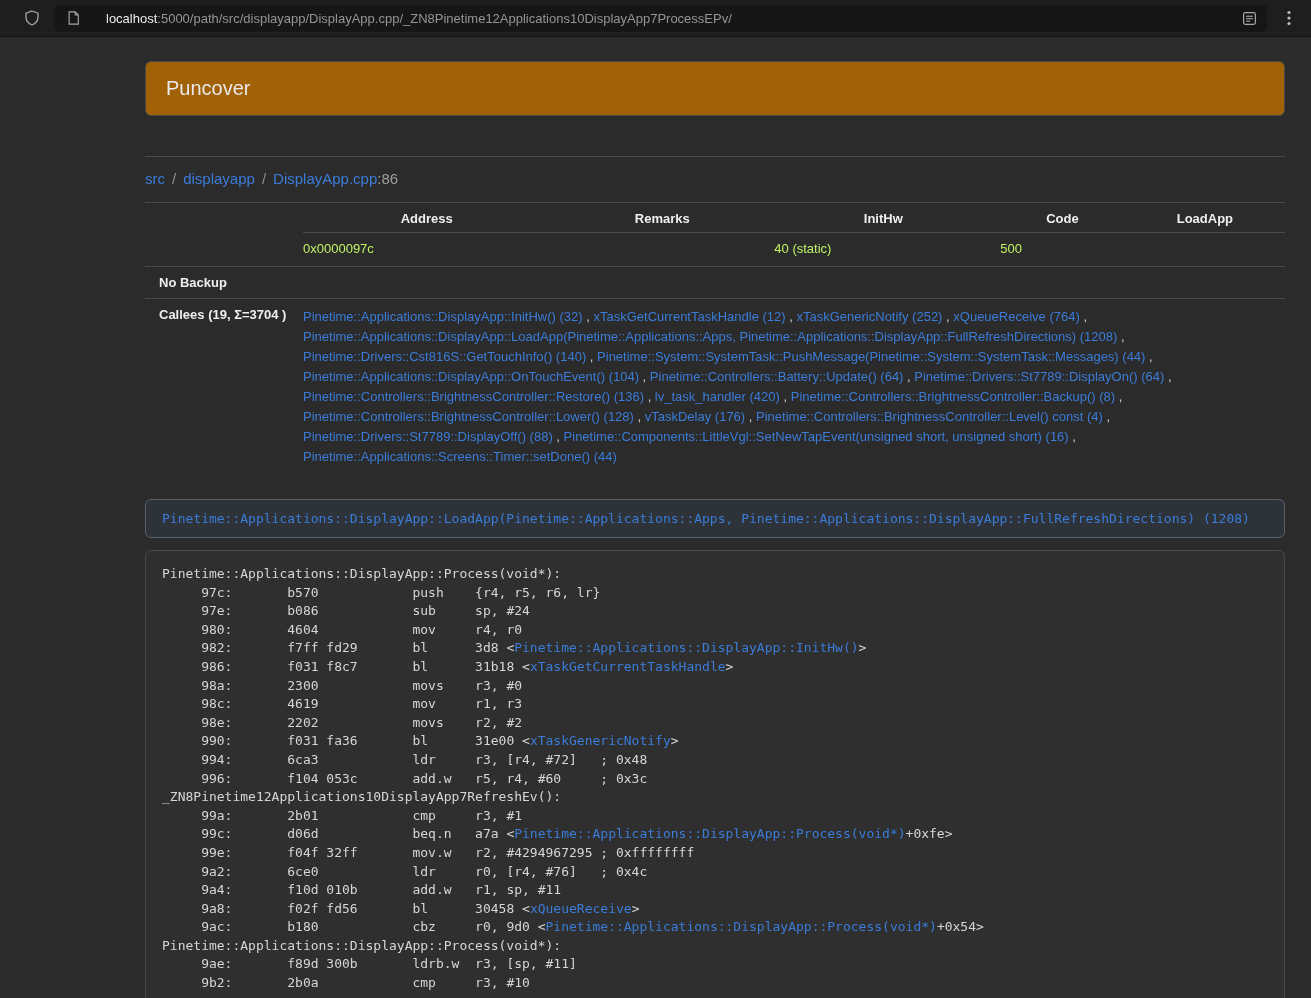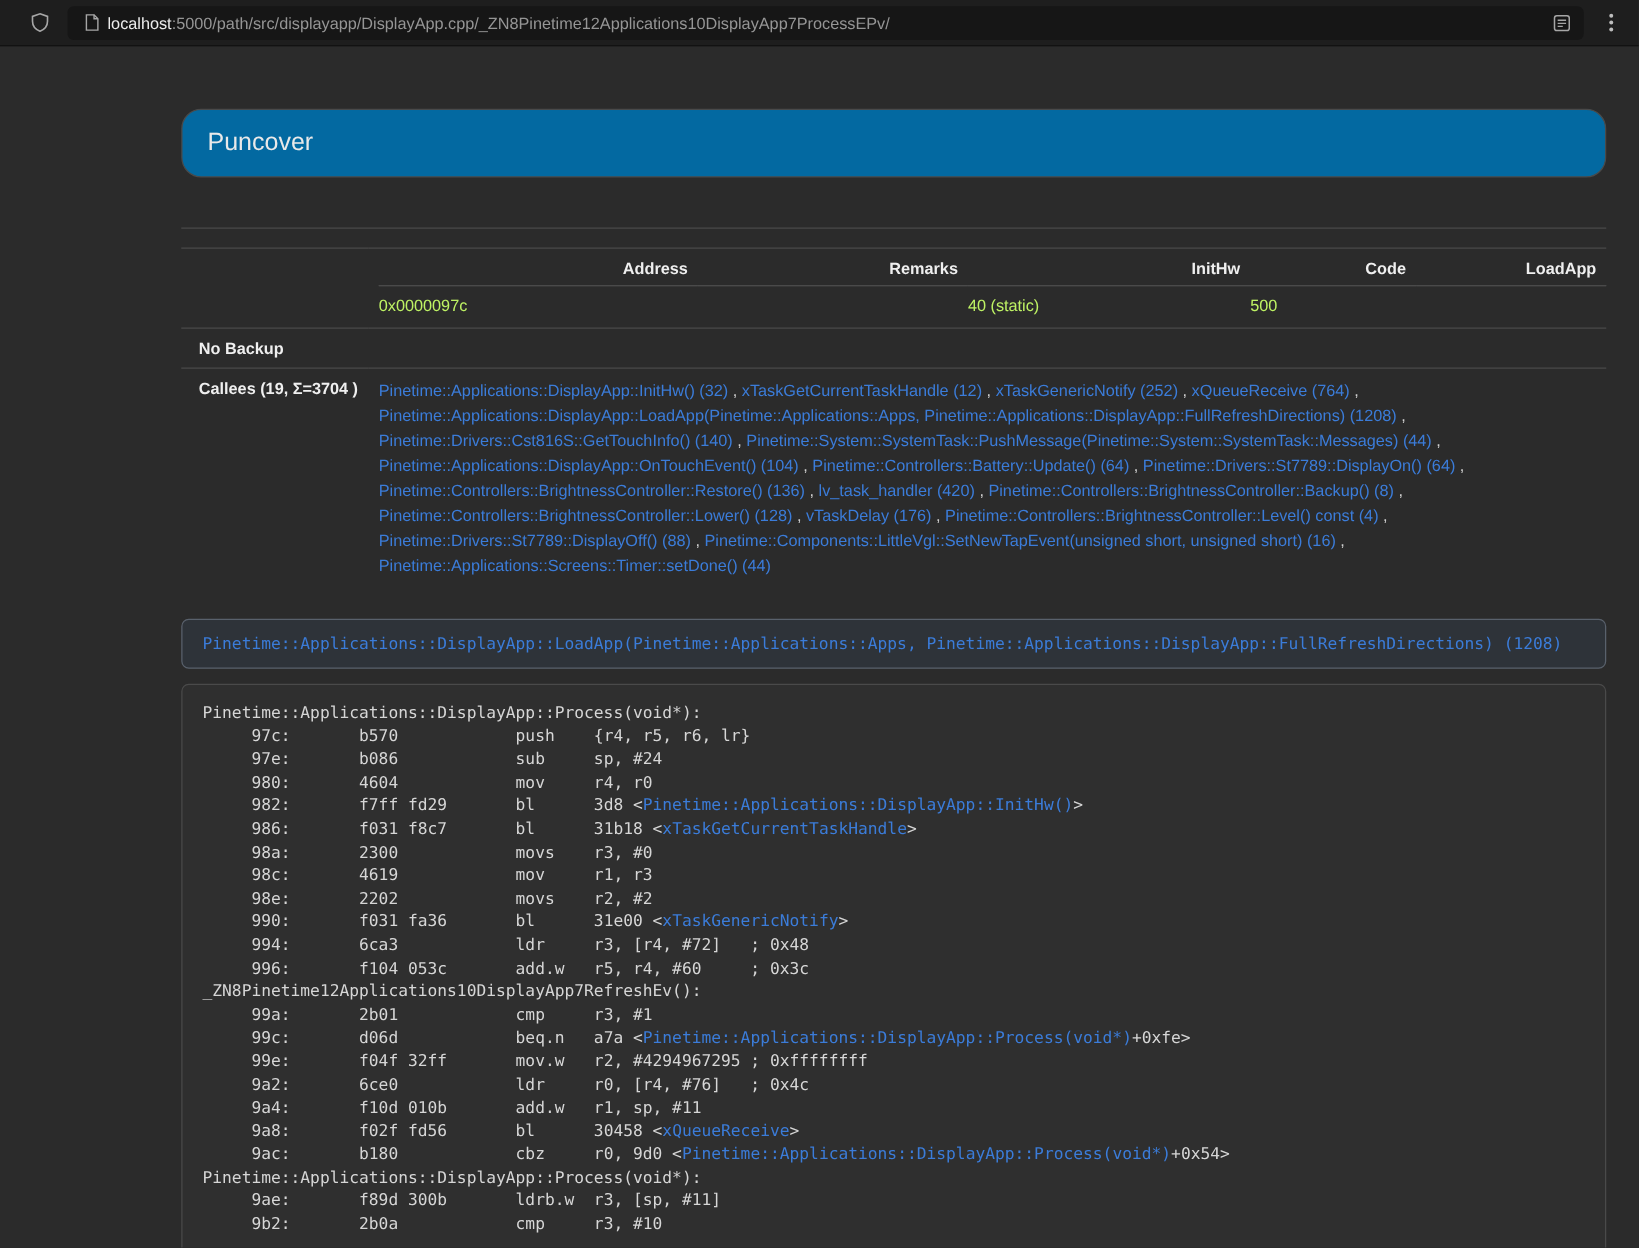--- a/index.html
+++ b/index.html
@@ -16,52 +16,52 @@
   .titlebar {
     height:37px; background:#1e1e1e; border-bottom:1px solid #121212;
     display:flex; align-items:center; gap:10px; padding:0 10px 0 20px;
   }
   .tb-icon {
     display:inline-flex; align-items:center; justify-content:center;
     width:24px; height:24px; border-radius:4px; flex:none;
   }
   .urlbar {
     flex:1; height:27px; background:#161616; border-radius:5px;
-    display:flex; align-items:center; gap:4px; padding:0 6px 0 10px; min-width:0;
+    display:flex; align-items:center; gap:24px; padding:0 6px 0 10px; min-width:0;
   }
   .url { flex:1; font-size:13px; white-space:nowrap; overflow:hidden; }
   .url-host { color:#ececec; }
   .url-rest { color:#959595; }
 
   
   .container { width:1140px; margin-left:145px; }
 
   .panel {
-    margin-top:50px; background:#0369a1; border:1px solid #4a4a4a;
-    border-radius:16px; padding:15px 20px;
+    margin-top:24px; background:#a16207; border:1px solid #4a4a4a;
+    border-radius:6px; padding:15px 20px;
   }
   .app-title { font-size:20px; color:#e9e9e9; }
 
   .divider { border:none; border-top:1px solid #4a4a4a; margin-top:40px; }
 
   .breadcrumb { margin-top:13px; font-size:15px; }
   .bc-sep { color:#8f8f8f; margin:0 7px; }
   .bc-suffix { color:#9f9f9f; }
 
   
   .info-table { width:100%; border-collapse:collapse; margin-top:15px; font-size:13px; }
   .info-table > tbody > tr > th,
   .info-table > tbody > tr > td { border-top:1px solid #4a4a4a; text-align:left; vertical-align:top; }
   th.rowhead { width:150px; padding:8px 8px 8px 14px; color:#efefef; font-weight:700; white-space:nowrap; }
   .fn-cell { padding:7px 8px; color:#e8e8e8; }
   .fn-icon { display:inline-block; vertical-align:-3px; margin-right:7px; }
   .nested-cell { padding:0 0 0 8px; }
   .nested { width:100%; border-collapse:collapse; }
   .nested thead th {
-    text-align:right; font-weight:700; color:#efefef;
+    text-align:center; font-weight:700; color:#efefef;
     padding:8px 8px 6px 0; border-bottom:1px solid #4a4a4a;
   }
   .nested tbody td { padding:8px 8px 10px 0; color:#bef264; }
   .callees-cell { padding:8px 8px 11px 8px; line-height:20px; }
   .callee-link { white-space:nowrap; }
   .callee-sep { color:#cfcfcf; }
 
   
   .alert {
     margin-top:21px; background:#2e3339; border:1px solid #59616c;
@@ -113,20 +113,21 @@
 </div>
 
 <div class="container">
 
   <div class="panel">
     <span class="app-title">Puncover</span>
   </div>
 
   <hr class="divider">
 
+  <div class="breadcrumb"><a href="#" class="bc-link">src</a><span class="bc-sep">/</span><a href="#" class="bc-link">displayapp</a><span class="bc-sep">/</span><a href="#" class="bc-link">DisplayApp.cpp</a><span class="bc-suffix">:86</span></div>
 
   <table class="info-table">
     <tbody>
       <tr>
         <th class="rowhead"></th>
         <td class="nested-cell">
           <table class="nested">
             <colgroup>
               <col style="width:26%">
                 <col style="width:22%">

